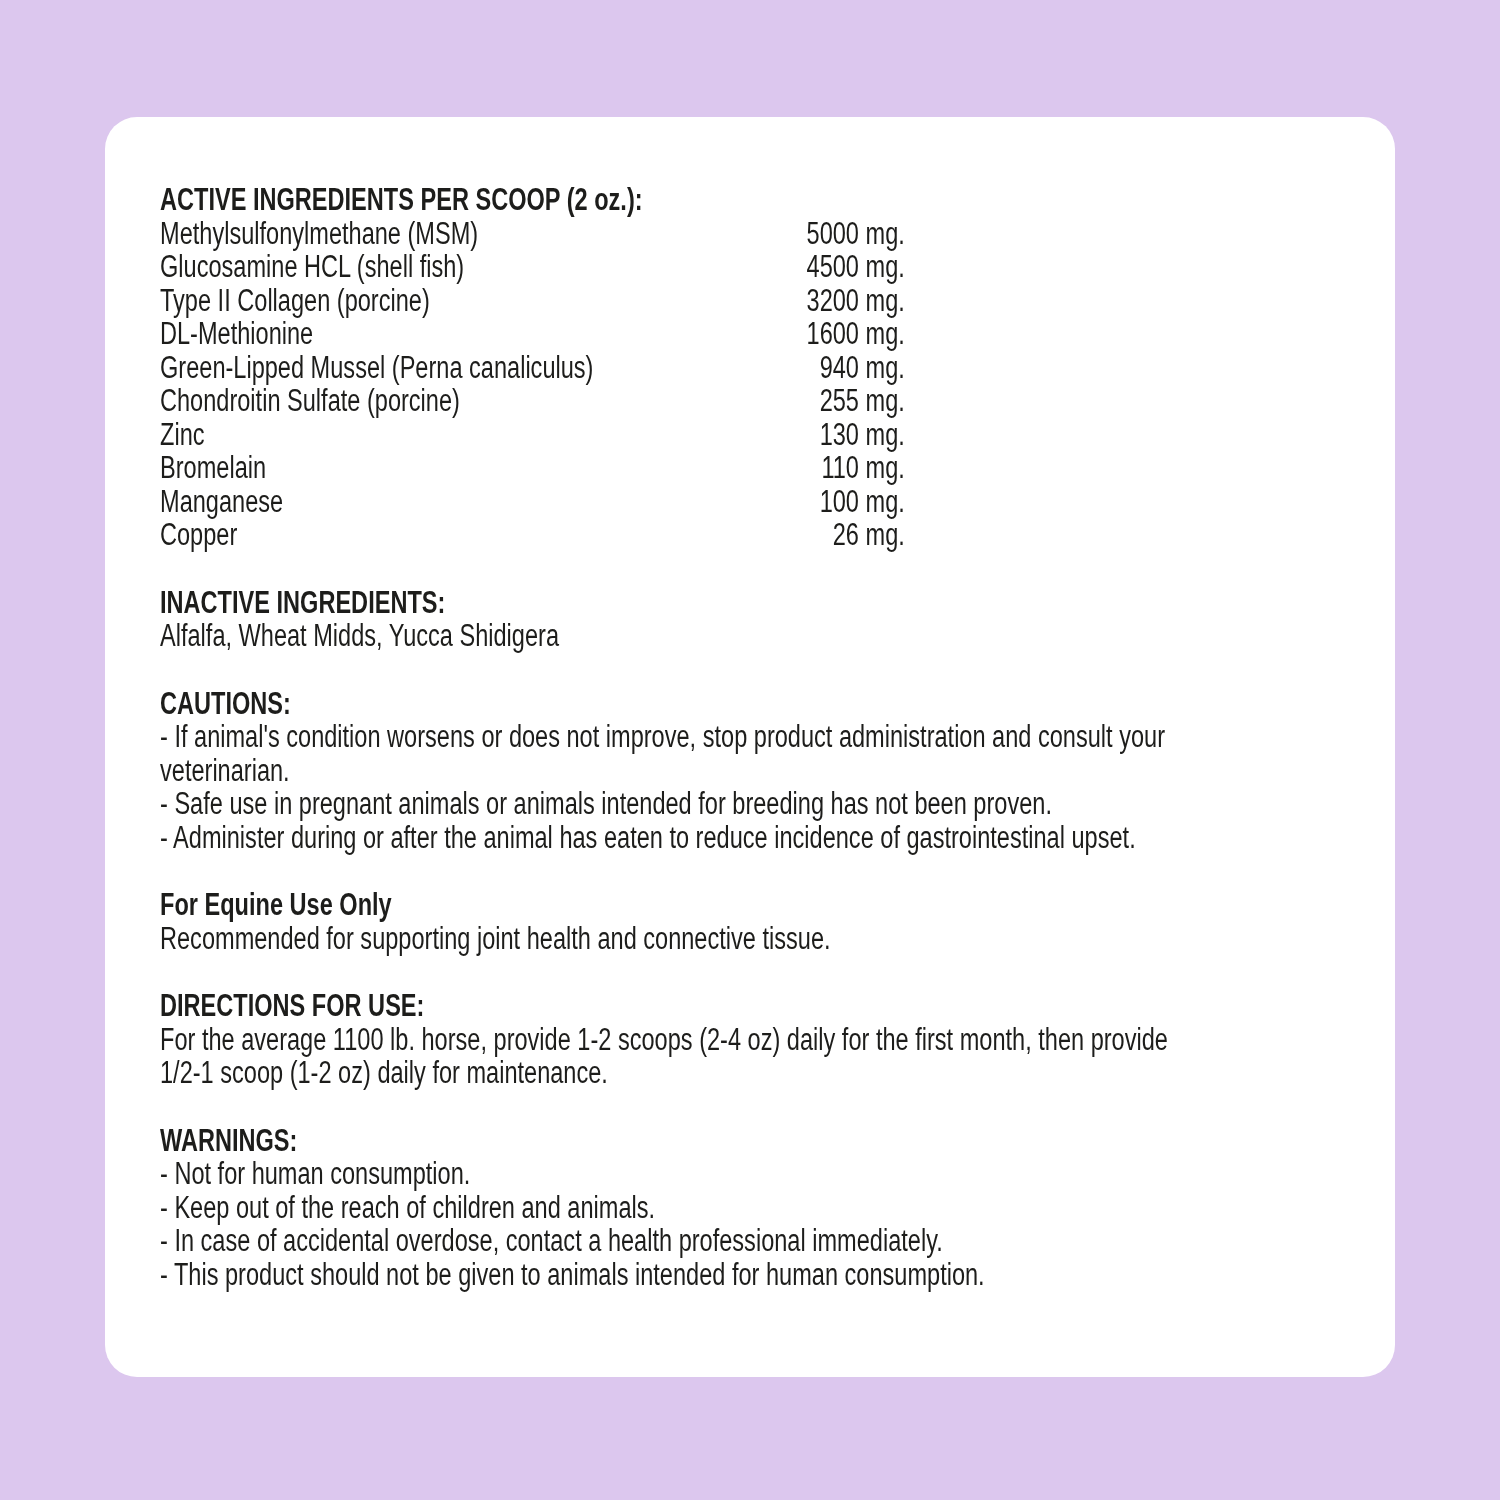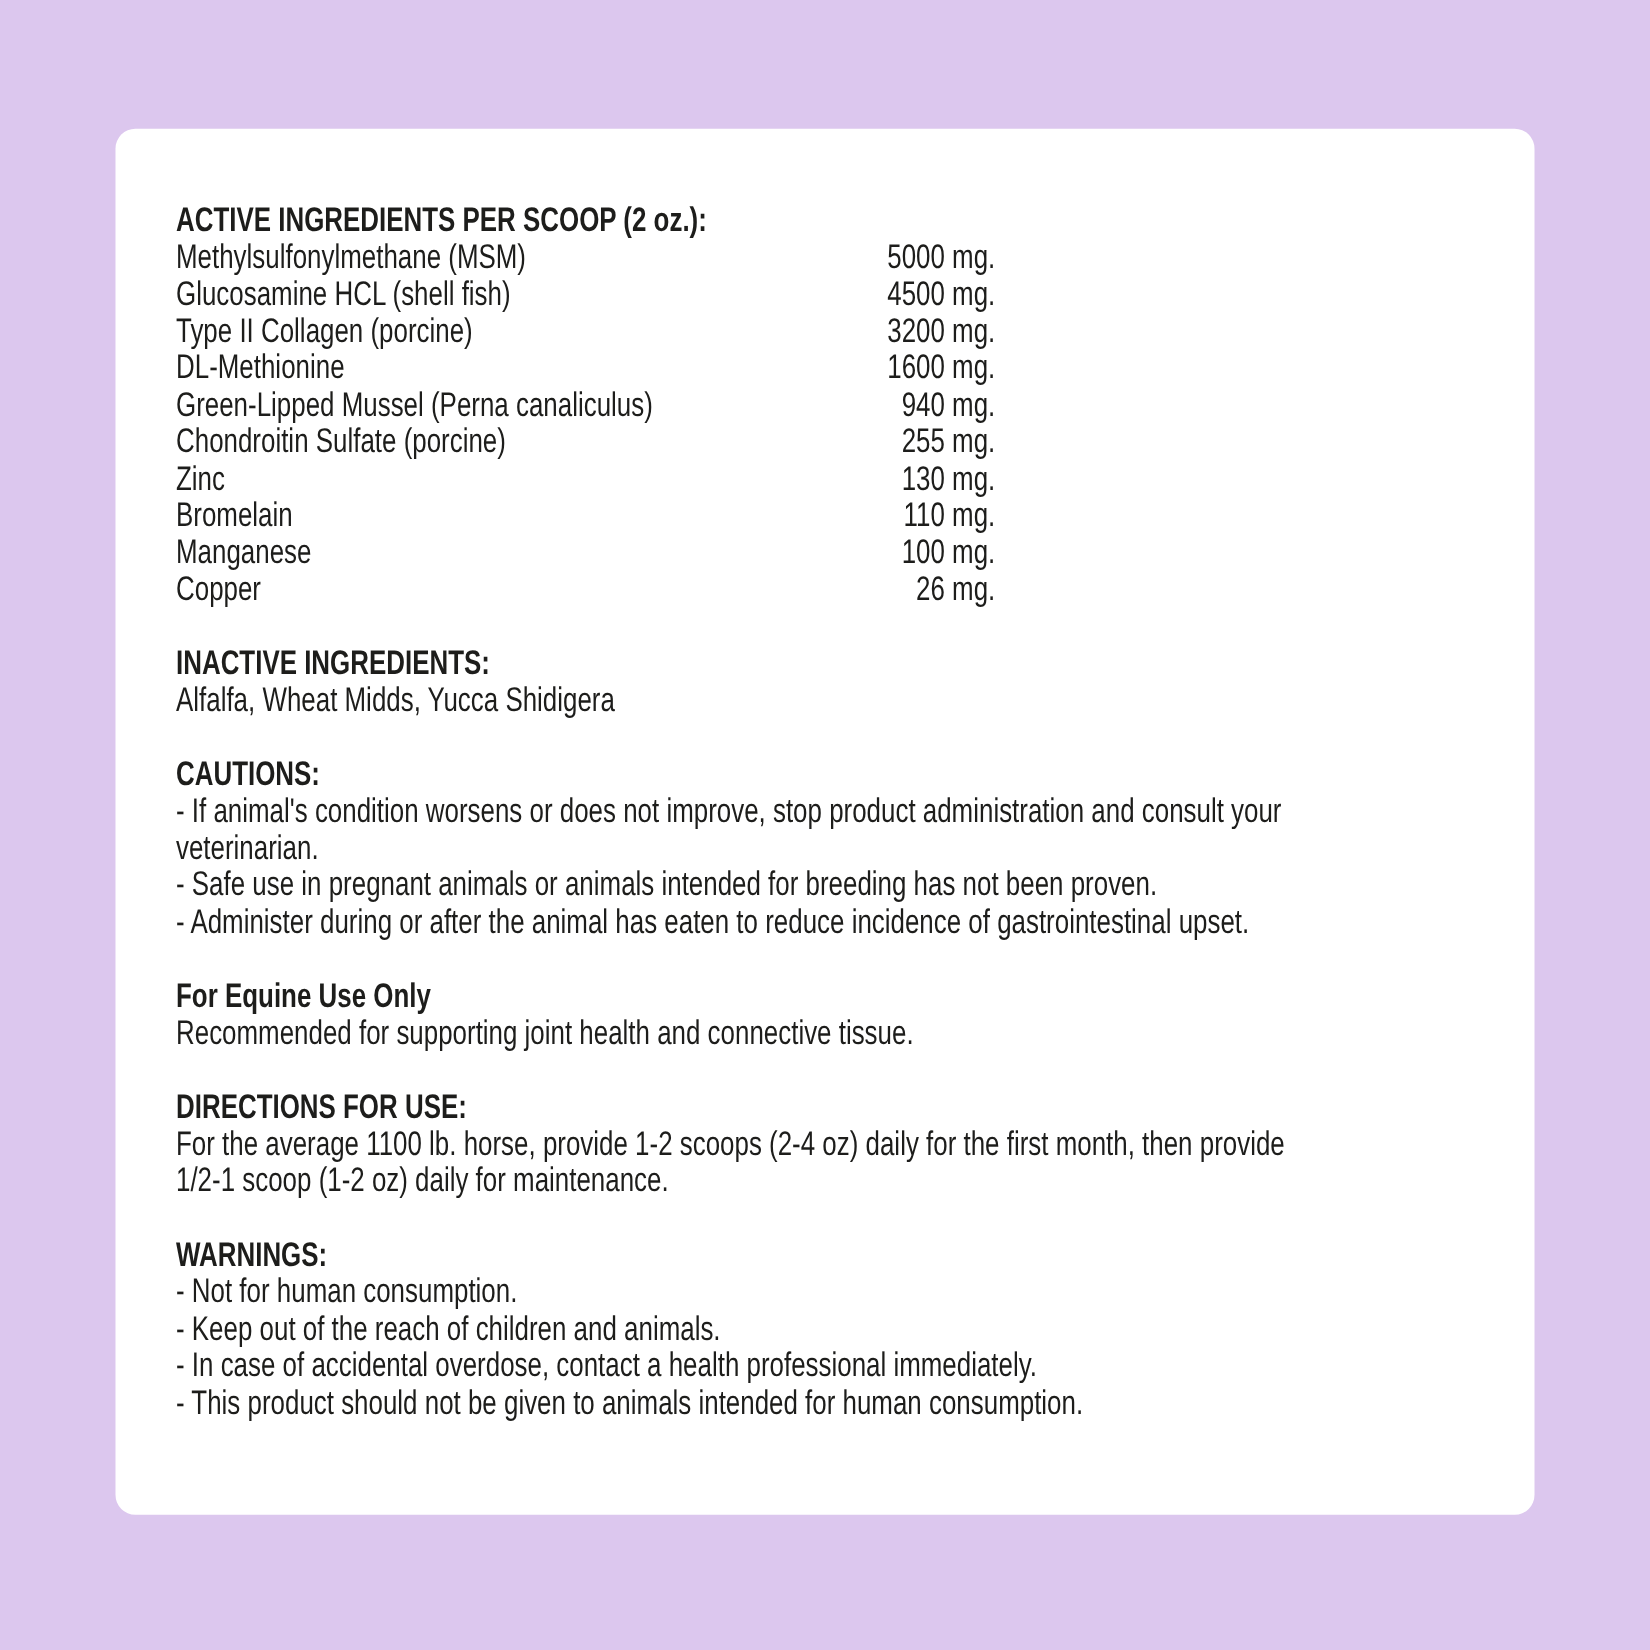--- a/index.html
+++ b/index.html
@@ -18,21 +18,21 @@
     color: var(--ink);
     overflow: hidden;
   }
   .card {
     position: absolute;
     left: 105px;
     top: 117px;
     width: 1290px;
     height: 1260px;
     background: var(--card);
-    border-radius: 18px;
+    border-radius: 32px;
   }
   
   .content {
     position: absolute;
     left: 55px;
     top: 66px;
     width: 1560px;
     transform: scaleX(0.76);
     transform-origin: 0 0;
     font-size: 31px;

